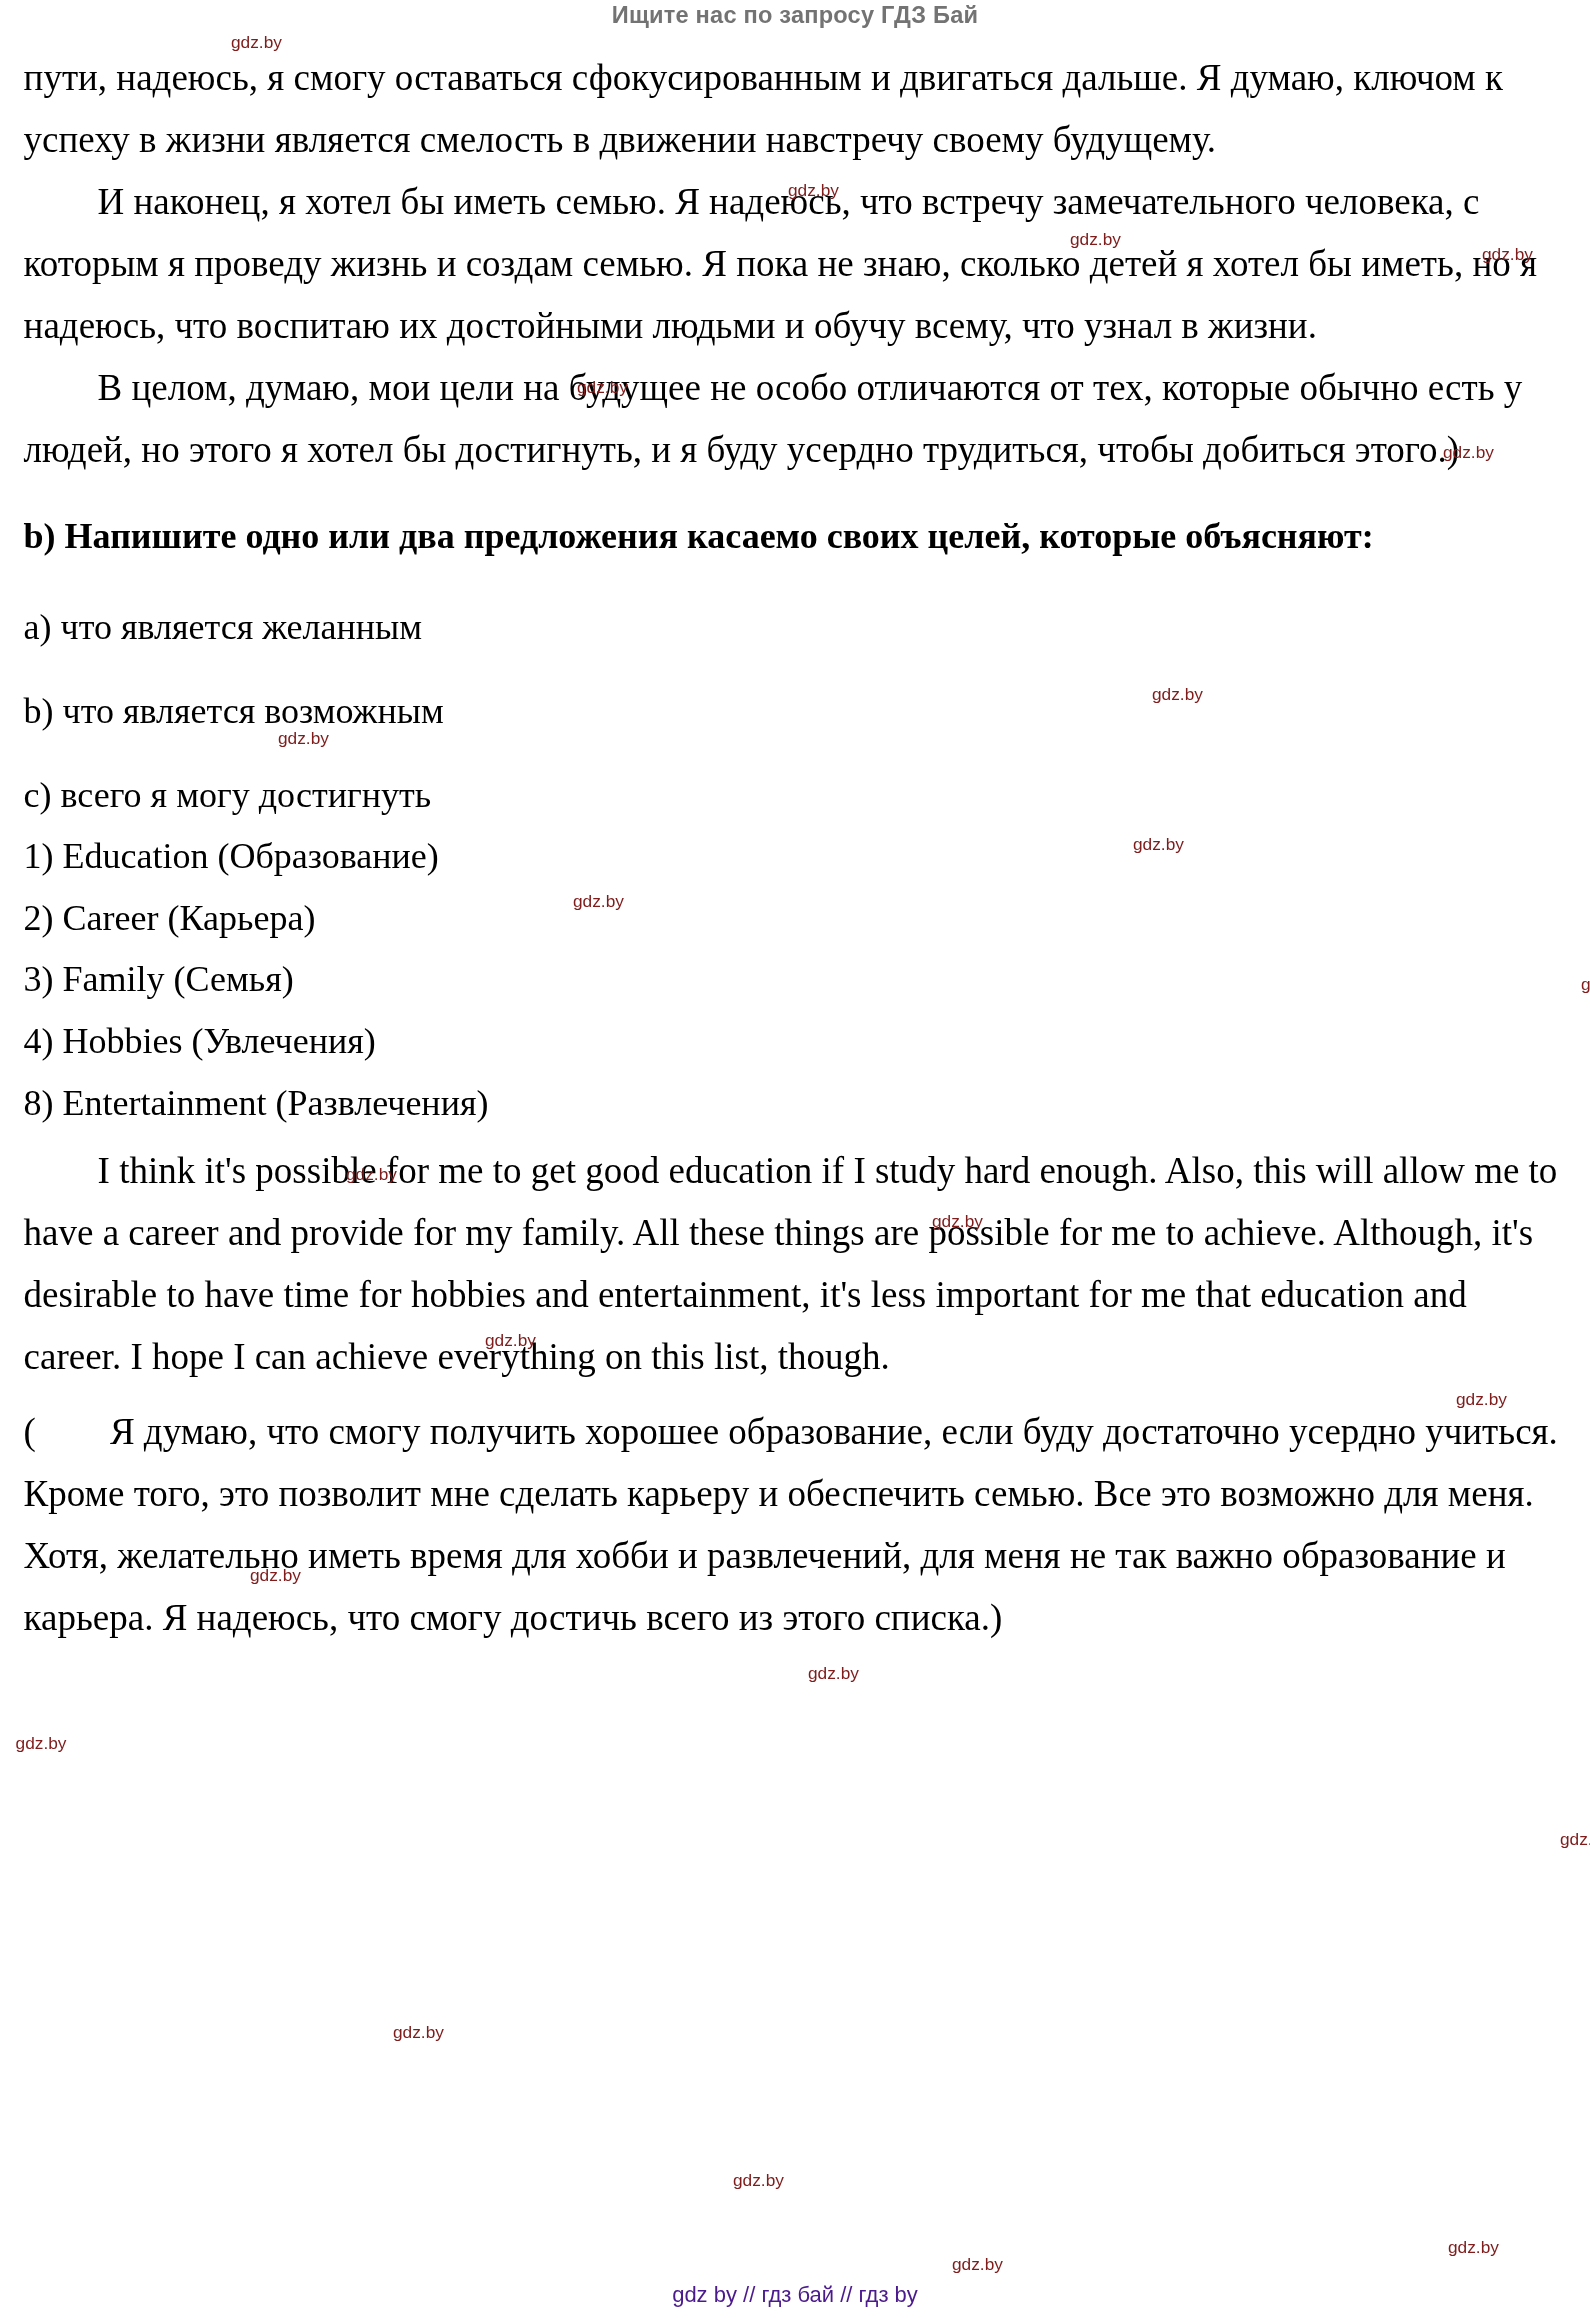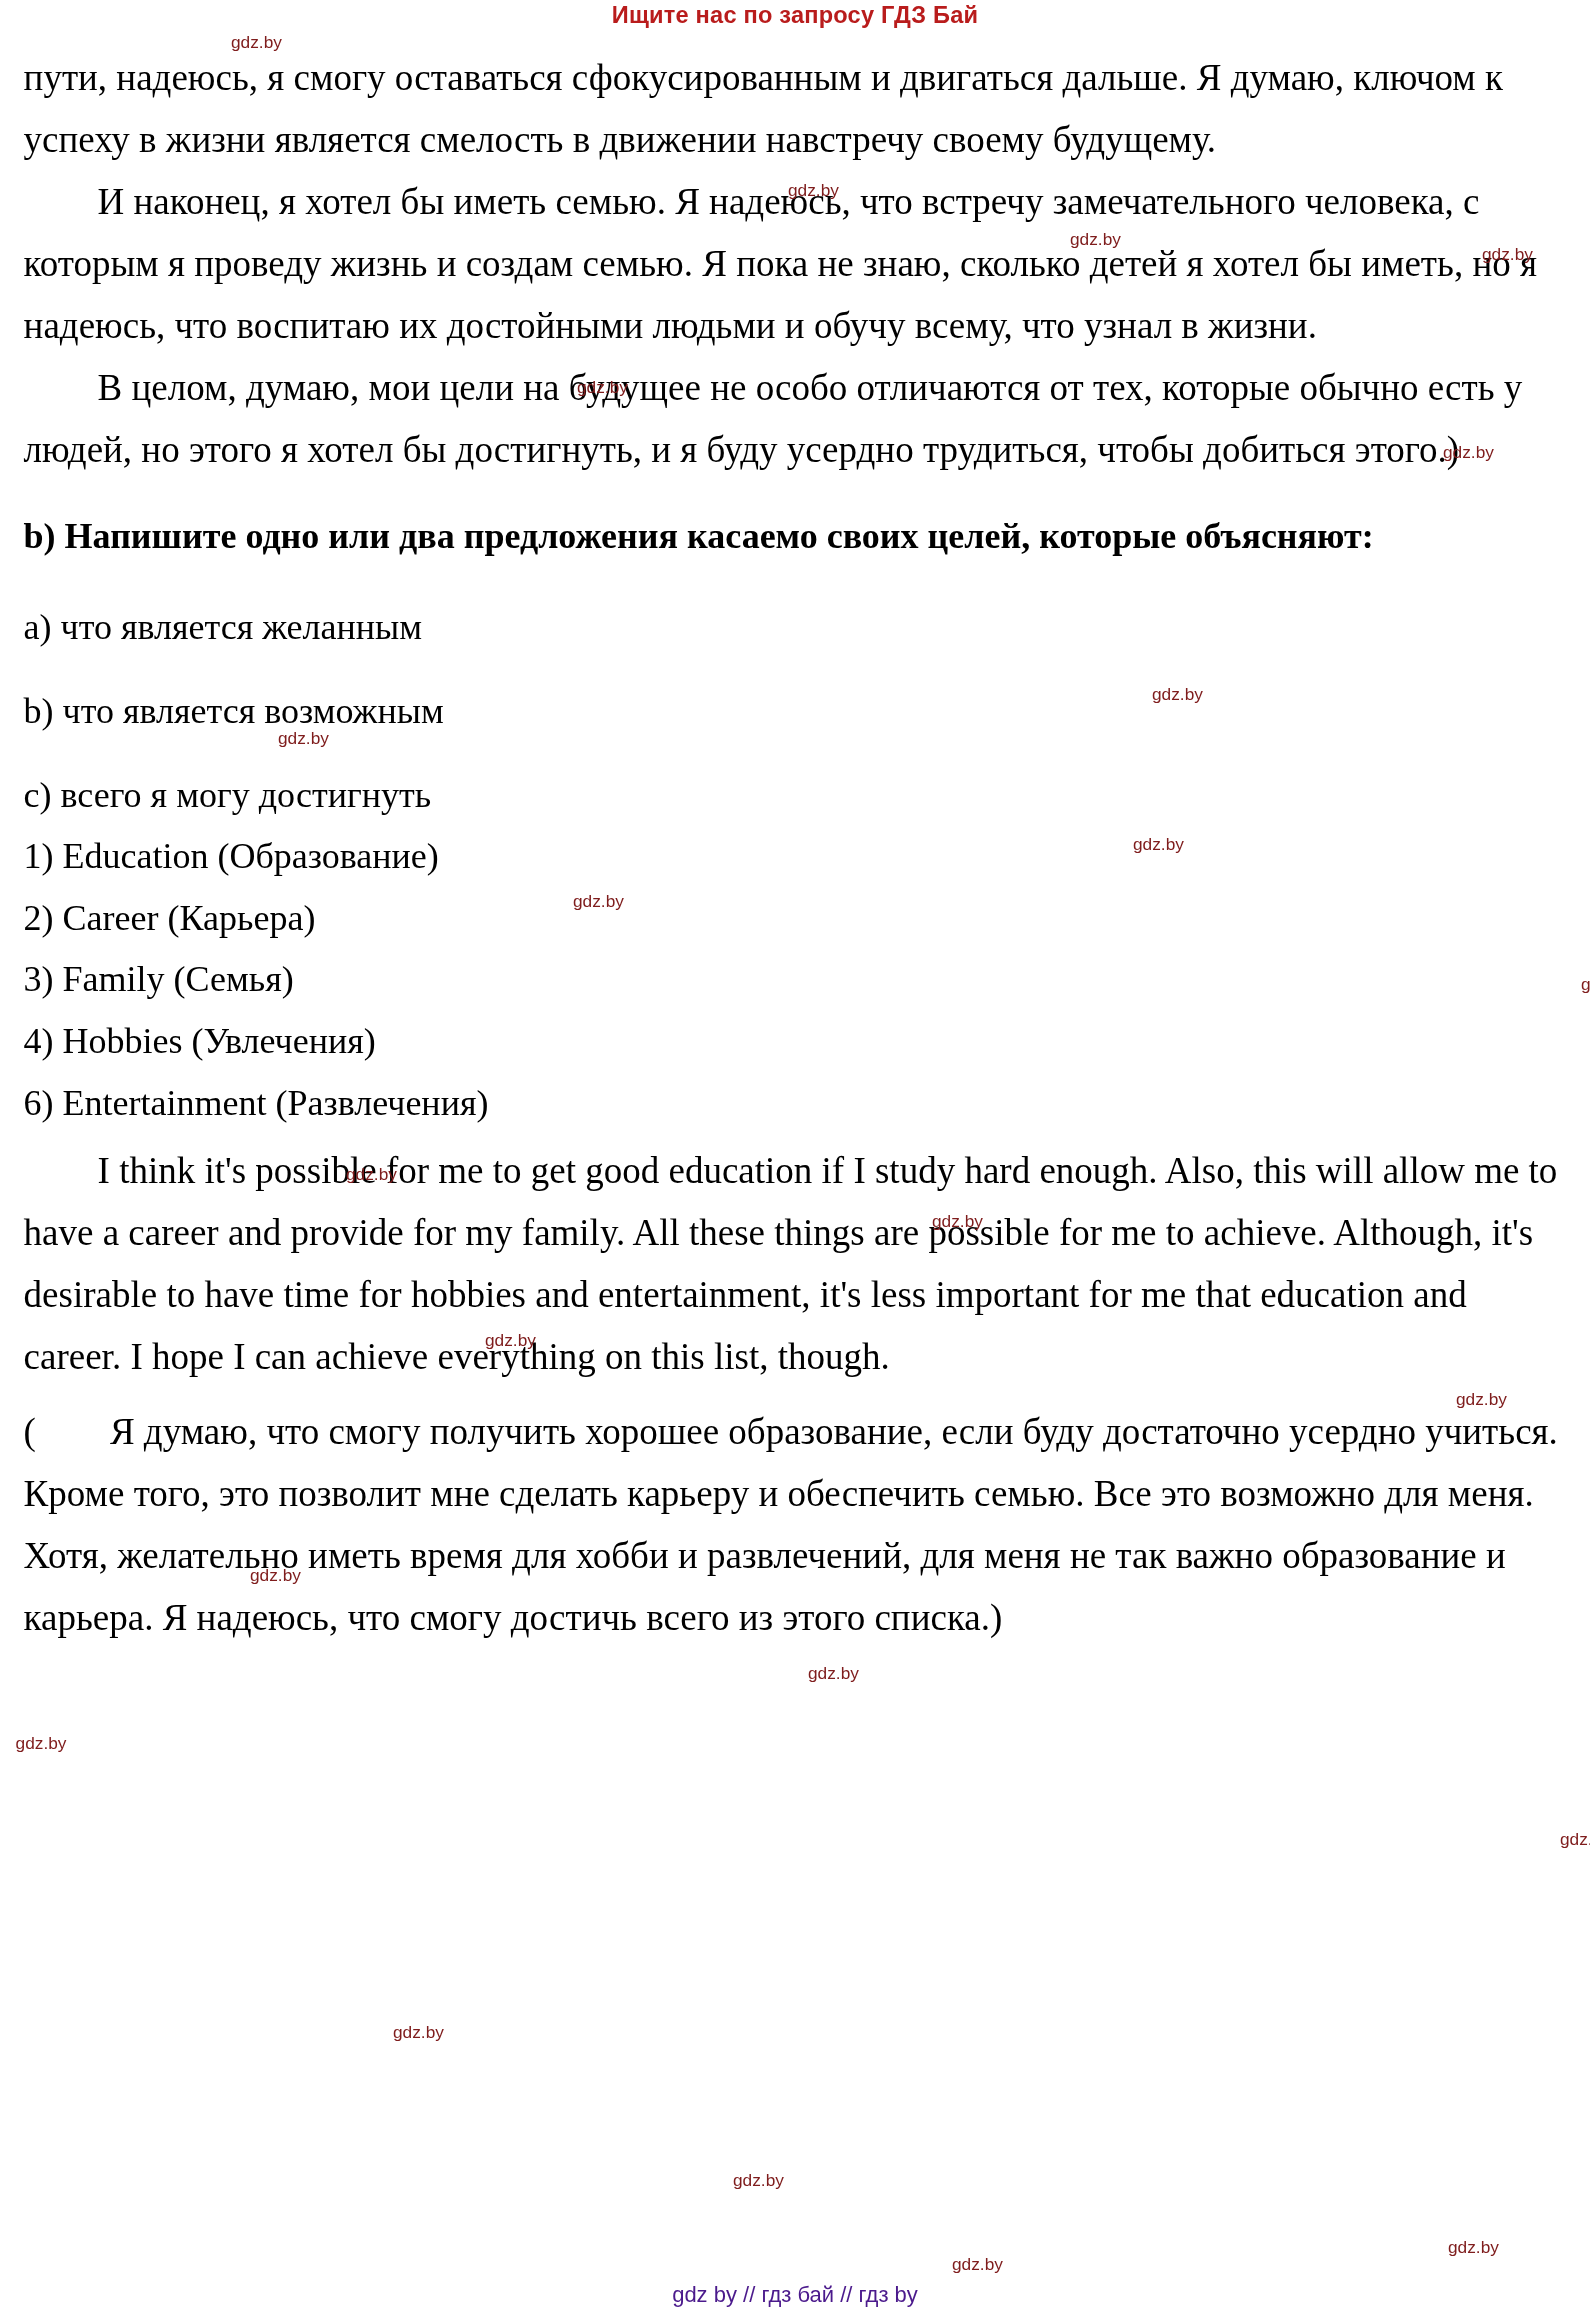--- a/index.html
+++ b/index.html
@@ -23,21 +23,21 @@
   .site-banner {
     position: absolute;
     top: 1.6px;
     left: 0;
     width: 100%;
     text-align: center;
     font-family: "Liberation Sans", "DejaVu Sans", sans-serif;
     font-weight: bold;
     font-size: 23.6px;
     letter-spacing: 0.2px;
-    color: #b91c1c;
+    color: #737373;
     white-space: nowrap;
   }
 
   
   .doc {
     position: absolute;
     left: 23.6px;
     top: 47px;
     width: 1544px;
   }
@@ -134,21 +134,21 @@
 
     <p class="num-item">2) Career (Карьера)</p>
     <div class="gap-sm"></div>
 
     <p class="num-item">3) Family (Семья)</p>
     <div class="gap-sm"></div>
 
     <p class="num-item">4) Hobbies (Увлечения)</p>
     <div class="gap-sm"></div>
 
-    <p class="num-item">6) Entertainment (Развлечения)</p>
+    <p class="num-item">8) Entertainment (Развлечения)</p>
 
     <div class="gap-sm"></div>
 
     <p class="para">        I think it's possible for me to get good education if I study hard enough. Also, this will allow me to have a career and provide for my family. All these things are possible for me to achieve. Although, it's desirable to have time for hobbies and entertainment, it's less important for me that education and career. I hope I can achieve everything on this list, though.</p>
 
     <div class="gap-sm"></div>
 
     <p class="para">(        Я думаю, что смогу получить хорошее образование, если буду достаточно усердно учиться. Кроме того, это позволит мне сделать карьеру и обеспечить семью. Все это возможно для меня. Хотя, желательно иметь время для хобби и развлечений, для меня не так важно образование и карьера. Я надеюсь, что смогу достичь всего из этого списка.)</p>
 
   </div>

